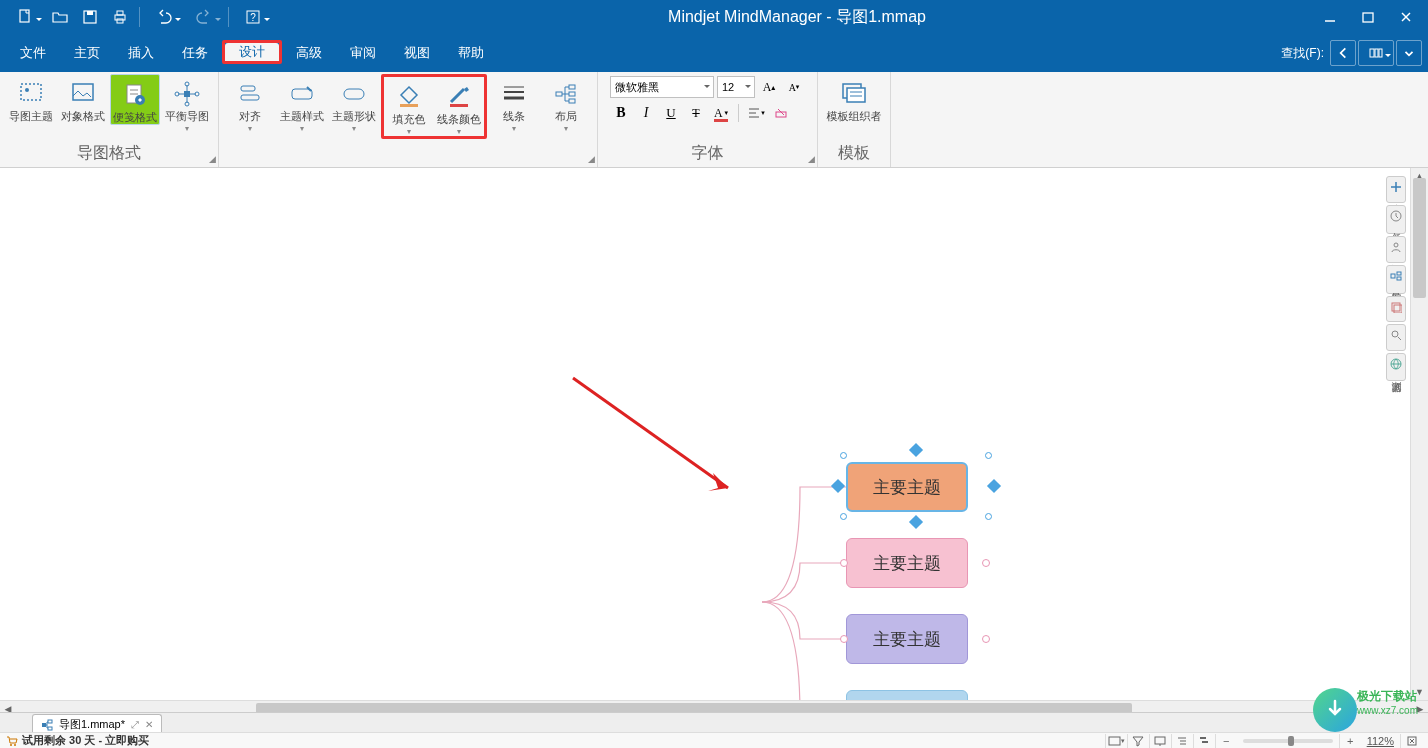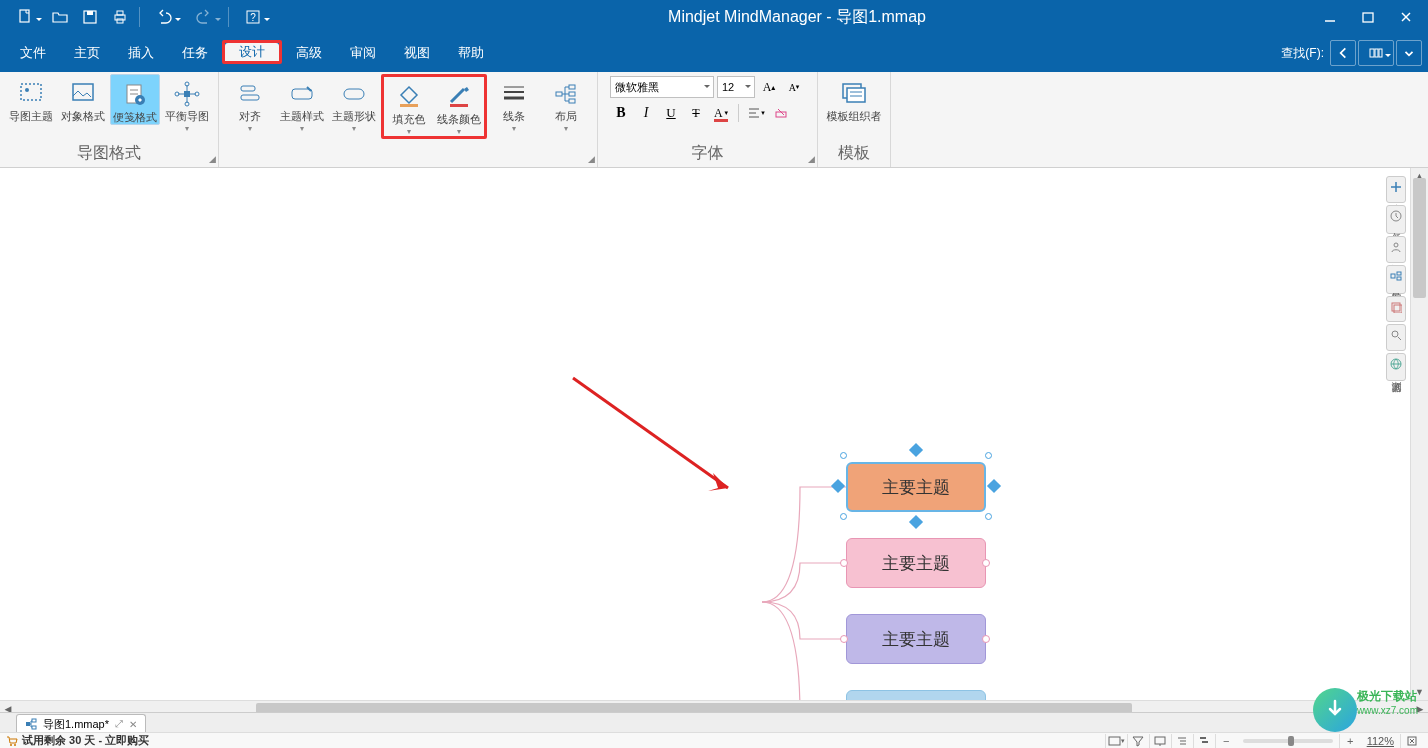--- a/index.html
+++ b/index.html
@@ -31,21 +31,21 @@
 .rbtn.w { width:36px; }
 .rbtn svg{width:14px;height:14px;}
 
 
 .ribbon { height: 96px; background: #f5f5f5; border-bottom: 1px solid #d0d0d0; display: flex; position: relative; }
 .rgroup { display: flex; flex-direction: column; border-right: 1px solid #d8d8d8; padding: 2px 6px 0; position: relative; }
 .rgroup-items { display: flex; flex: 1; align-items: flex-start; gap: 2px; }
 .rgroup-label { text-align: center; font-size: 16px; color: #666; padding: 2px 0 3px; position: relative; }
 .dlaunch { position:absolute; right:2px; bottom:3px; font-size:9px; color:#888; cursor:pointer;}
 .rbtn-lg { width: 50px; display: flex; flex-direction: column; align-items: center; padding-top: 4px; cursor: pointer; border-radius: 2px; }
-.rbtn-lg.sel { background:#7dd3fc;border:1px solid #b8d4ea;}
+.rbtn-lg.sel { background:#84cc16;border:1px solid #b8d4ea;}
 .rbtn-lg .ic { height: 32px; display: flex; align-items: center; justify-content: center; }
 .rbtn-lg .lbl { font-size: 11px; color: #444; text-align: center; line-height: 13px; }
 .rbtn-lg .dd { font-size: 8px; color: #888; margin-top: 1px; }
 .highlight-grp { border: 3px solid #e33; border-radius: 2px; }
 
 .fontpanel { display:flex;flex-direction:column;gap:4px;padding:2px 6px; }
 .frow { display:flex;align-items:center;gap:3px; }
 .combo { height:22px;border:1px solid #c0c0c0;background:#fff;display:flex;align-items:center;padding:0 4px;font-size:11px;cursor:pointer;position:relative; }
 .combo.font { width:104px; }
 .combo.size { width:38px; }
@@ -67,40 +67,40 @@
 
 
 .sidetabs { position:absolute; right:22px; top:176px; width:20px; display:flex;flex-direction:column;gap:2px; }
 .stab { background:#f0f0f0;border:1px solid #ccc;border-radius:3px;writing-mode:vertical-rl;text-orientation:upright;font-size:10px;padding:4px 2px;color:#666;cursor:pointer;display:flex;align-items:center;justify-content:center;letter-spacing:1px; }
 .stab .sic { width:12px;height:12px;margin-bottom:3px; }
 
 
 .mindmap { position: relative; width: 100%; height: 100%; }
 .node { position: absolute; border-radius: 6px; display: flex; align-items: center; justify-content: center; font-size: 17px; color: #333; }
 .central { left: 620px; top: 408px; width: 142px; height: 52px; background: #f5c555; color: #555; }
-.topic { width: 140px; height: 50px; }
+.topic { width: 122px; height: 50px; }
 .t1 { left: 846px; top: 294px; background: #f0a378; border: 2px solid #68b5e6; }
 .t2 { left: 846px; top: 370px; background: #f7c1d1; border: 1px solid #e896b4; }
 .t3 { left: 846px; top: 446px; background: #bfb8e8; border: 1px solid #a197d8; }
 .t4 { left: 846px; top: 522px; background: #b1d6ee; border: 1px solid #8dc3e4; }
 .sel-handles { position:absolute; left:838px; top:282px; width:156px; height:72px; pointer-events:none; }
 .sh { position:absolute; width:10px; height:10px; background:#4aa3e0; transform:rotate(45deg); }
 .sh.n{left:50%;top:-5px;margin-left:-5px;} .sh.s{left:50%;bottom:-5px;margin-left:-5px;}
 .sh.w{top:50%;left:-5px;margin-top:-5px;} .sh.e{top:50%;right:-5px;margin-top:-5px;}
 .sh.nw{top:2px;left:2px;width:7px;height:7px;background:#fff;border:1px solid #4aa3e0;border-radius:50%;transform:none;}
 .sh.ne{top:2px;right:2px;width:7px;height:7px;background:#fff;border:1px solid #4aa3e0;border-radius:50%;transform:none;}
 .sh.sw{bottom:2px;left:2px;width:7px;height:7px;background:#fff;border:1px solid #4aa3e0;border-radius:50%;transform:none;}
 .sh.se{bottom:2px;right:2px;width:7px;height:7px;background:#fff;border:1px solid #4aa3e0;border-radius:50%;transform:none;}
 .dot { position:absolute;width:8px;height:8px;border:1px solid #e896b4;border-radius:50%;background:#fff; }
 
 
 .arrow { position:absolute; }
 
 
-.tabstrip { position:absolute;left:0;right:0;bottom:14px;height:22px;background:#eee;border-top:1px solid #ccc;display:flex;align-items:center;padding-left:16px;margin-top:10px; }
+.tabstrip { position:absolute;left:0;right:0;bottom:14px;height:22px;background:#eee;border-top:1px solid #ccc;display:flex;align-items:flex-end;padding-left:32px;margin-top:10px; }
 .filetab { height:20px;background:#fff;border:1px solid #bbb;border-bottom:none;border-radius:3px 3px 0 0;padding:0 8px;display:flex;align-items:center;gap:6px;font-size:11px;cursor:pointer; }
 .filetab .tic{width:12px;height:12px;}
 .filetab .tclose{font-size:10px;color:#888;cursor:pointer;}
 
 
 .statusbar { position:absolute;left:0;right:0;bottom:0;height:16px;background:#f8f8f8;border-top:1px solid #ddd;display:flex;align-items:center;font-size:11px;color:#555;padding:0 6px; }
 .statusbar .sic2{width:12px;height:12px;margin-right:4px;}
 .statusbar .spacer{flex:1;}
 .statusbar .sbtn{width:22px;height:14px;display:flex;align-items:center;justify-content:center;cursor:pointer;color:#666;border-left:1px solid #ddd;}
 .zoomslider{width:90px;height:4px;background:#ddd;margin:0 6px;position:relative;border-radius:2px;}

